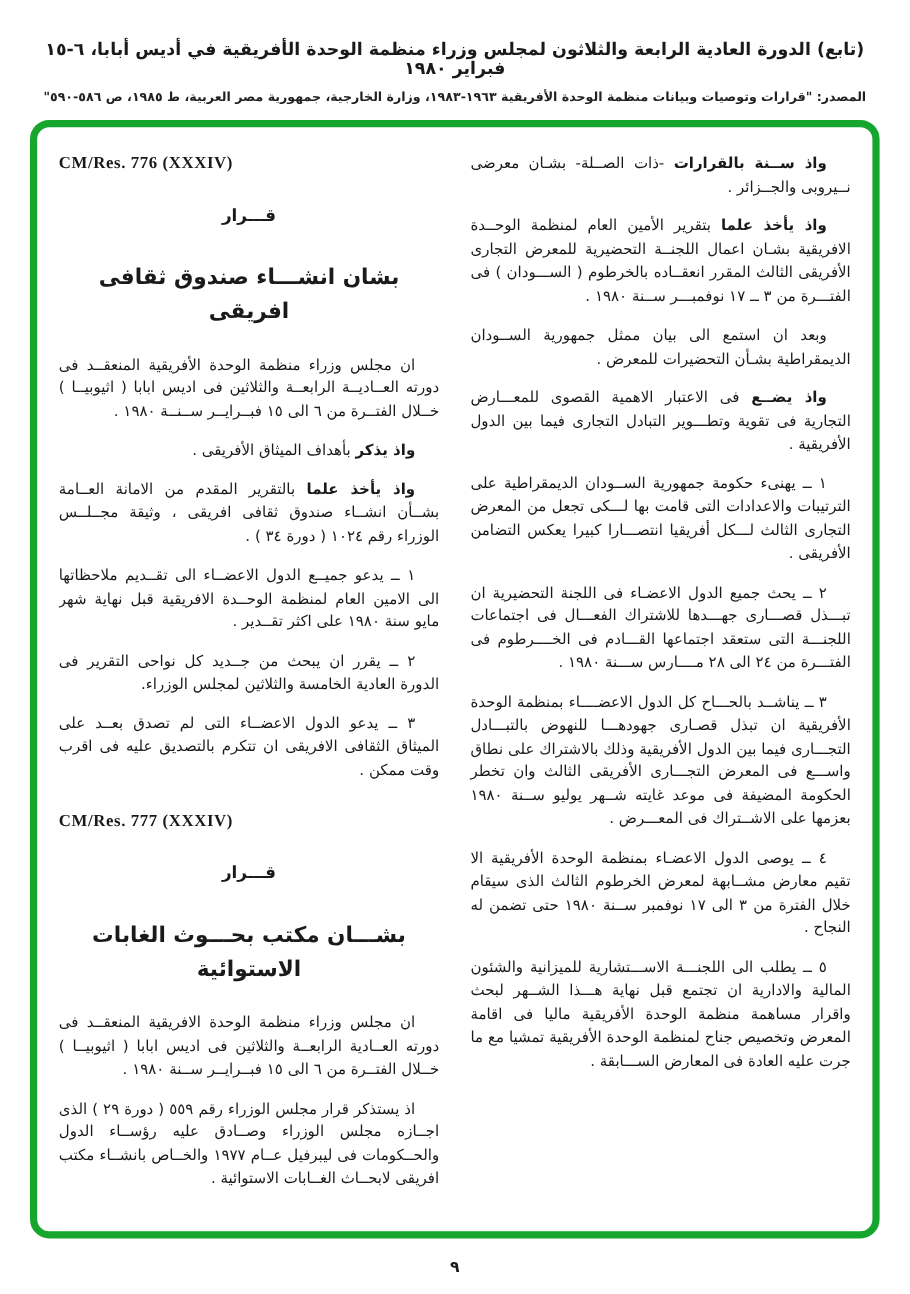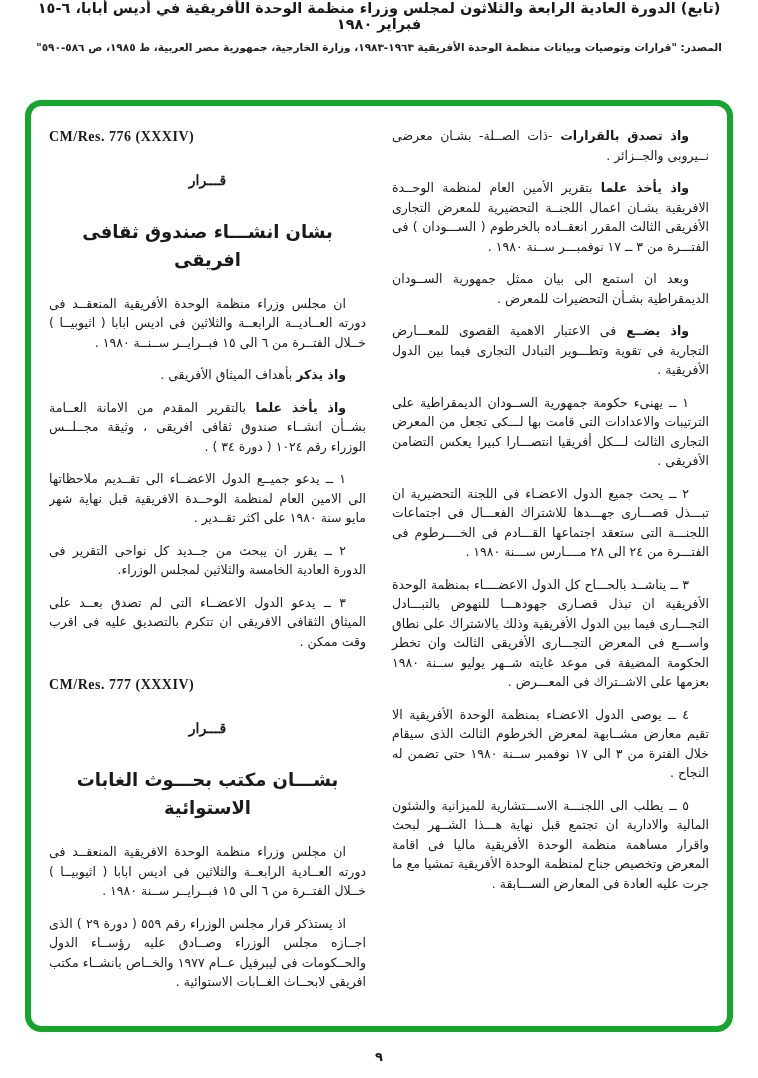--- a/index.html
+++ b/index.html
@@ -9,20 +9,21 @@
     width: 758px;
     height: 1078px;
     font-family: "DejaVu Sans", sans-serif;
     color: #1a1a1a;
     position: relative;
     overflow: hidden;
   }
   .doc-header {
     direction: rtl;
     text-align: center;
+    padding-top: 34px;
   }
   .doc-title {
     font-size: 14.5px;
     font-weight: bold;
     letter-spacing: 0.2px;
     padding: 0 30px;
   }
   .doc-source {
     font-size: 10.5px;
     font-weight: bold;
@@ -63,21 +64,20 @@
     font-size: 14px;
     font-weight: 600;
     letter-spacing: 0.5px;
     margin: 0 0 6px 0;
   }
   .decree {
     text-align: center;
     font-weight: bold;
     font-size: 14px;
     margin: 22px 0 26px 0;
-    font-family: Liberation Serif, serif;
   }
   .subject {
     text-align: center;
     font-weight: bold;
     font-size: 18px;
     margin: 0 0 20px 0;
   }
   .para {
     margin: 0 0 13px 0;
     text-indent: 1.6em;
@@ -108,21 +108,21 @@
 <header class="doc-header">
   <div class="doc-title">(تابع) الدورة العادية الرابعة والثلاثون لمجلس وزراء منظمة الوحدة الأفريقية في أديس أبابا، ٦-١٥ فبراير ١٩٨٠</div>
   <div class="doc-source">المصدر: "قرارات وتوصيات وبيانات منظمة الوحدة الأفريقية ١٩٦٣-١٩٨٣، وزارة الخارجية، جمهورية مصر العربية، ط ١٩٨٥، ص ٥٨٦-٥٩٠"</div>
 </header>
 
 <div class="frame" style="border-color: rgb(22, 165, 45);">
   <div class="columns">
 
     <section class="col">
       <p class="para">
-        <b>واذ تصدق بالقرارات</b>
+        <b>واذ ســنة بالقرارات</b>
         <span>-ذات الصــلة- بشـان معرضى نــيروبى والجــزائر .</span>
       </p>
       <p class="para">
         <b>واذ يأخذ علما</b>
         <span>بتقرير الأمين العام لمنظمة الوحــدة الافريقية بشـان اعمال اللجنــة التحضيرية للمعرض التجارى الأفريقى الثالث المقرر انعقــاده بالخرطوم ( الســـودان ) فى الفتـــرة من ٣ ــ ١٧ نوفمبـــر ســنة ١٩٨٠ .</span>
       </p>
       <p class="para">
         <span>وبعد ان استمع الى بيان ممثل جمهورية الســودان الديمقراطية بشـأن التحضيرات للمعرض .</span>
       </p>
       <p class="para">

